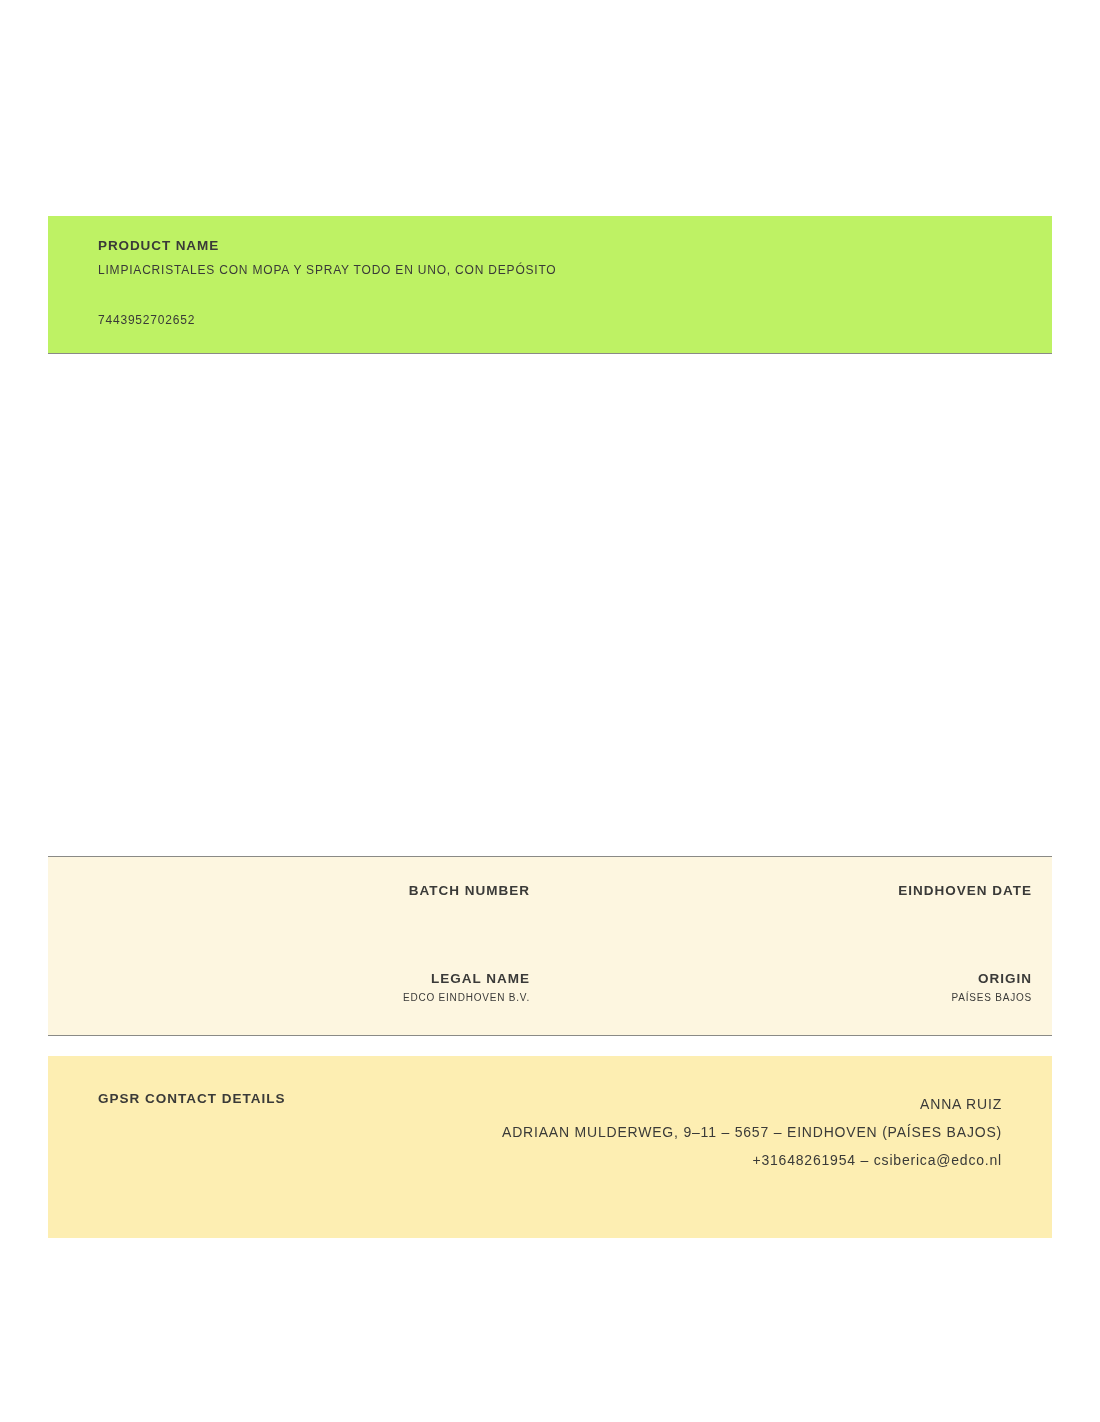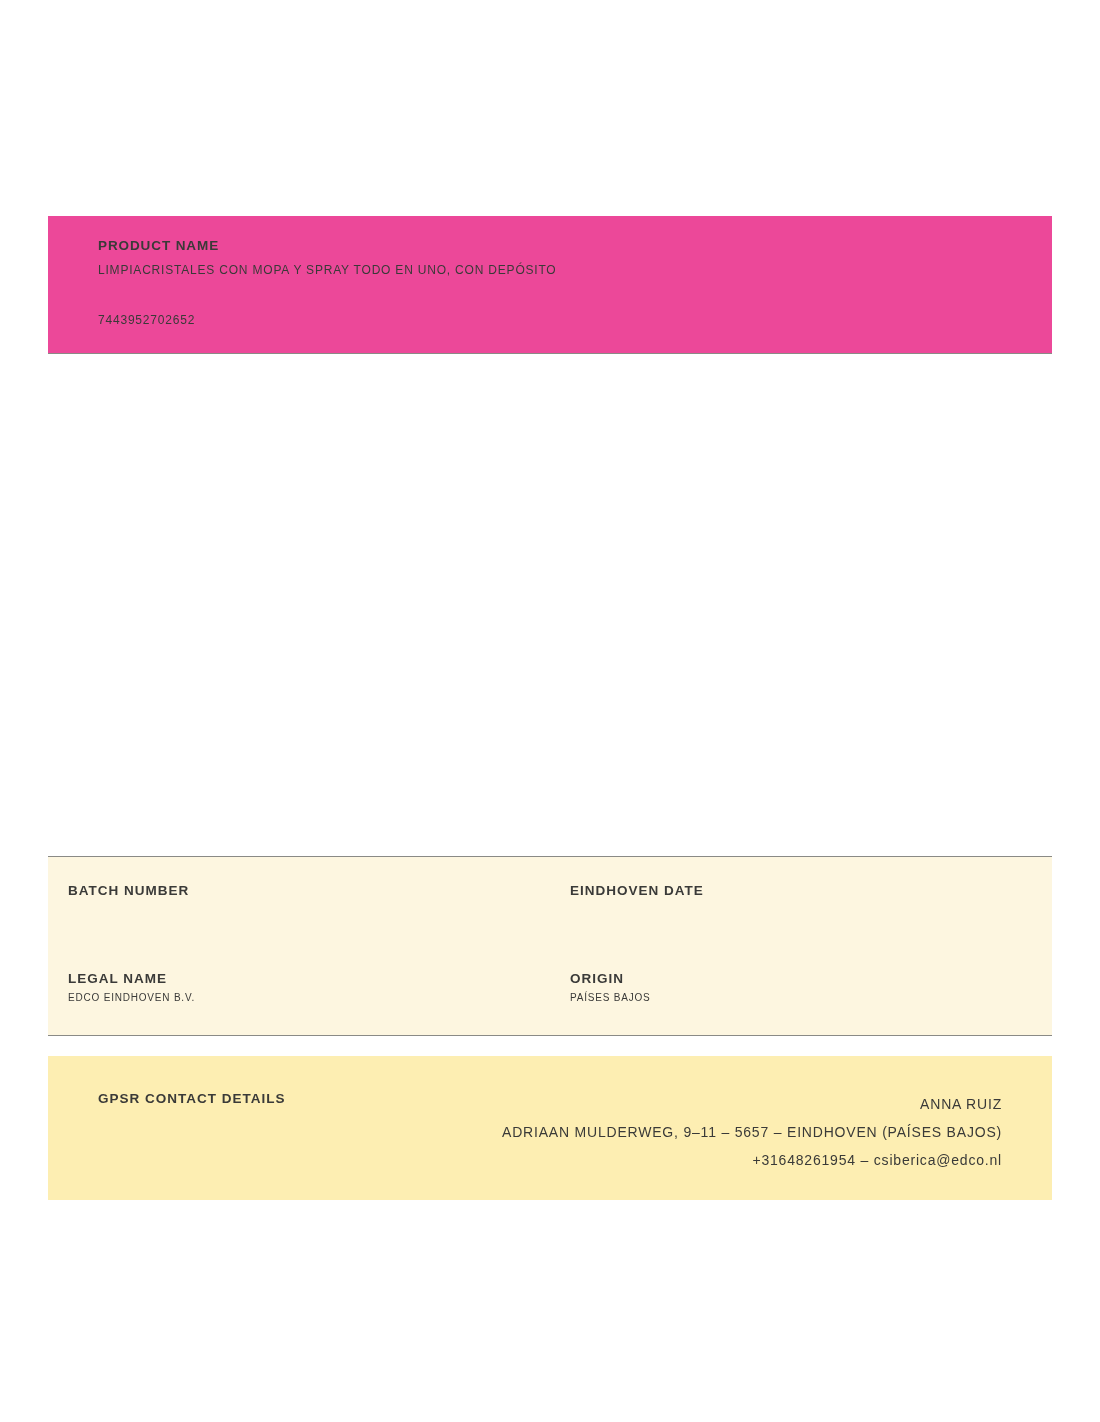--- a/index.html
+++ b/index.html
@@ -21,21 +21,21 @@
     width: 1100px;
     height: 1422px;
   }
 
   
   .product-block {
     position: absolute;
     left: 48px;
     top: 216px;
     width: 1004px;
-    background: #ec4899;
+    background: #bef264;
     border-bottom: 1px solid #8a8a86;
     box-sizing: border-box;
     padding: 22px 50px 26px 50px;
   }
   .field-label {
     font-size: 13.5px;
     font-weight: bold;
     letter-spacing: 0.9px;
     color: #3a3a38;
     margin: 0 0 10px 0;
@@ -71,21 +71,21 @@
     border-bottom: 1px solid #8a8a86;
     box-sizing: border-box;
     padding: 26px 0 26px 0;
   }
   .two-col {
     display: flex;
     width: 100%;
   }
   .col {
     width: 50%;
-    text-align: left;
+    text-align: right;
     box-sizing: border-box;
     padding: 0 20px;
   }
   .col-head {
     font-size: 13.5px;
     font-weight: bold;
     letter-spacing: 1.0px;
     color: #3a3a38;
     margin: 0;
   }
@@ -99,21 +99,21 @@
   .row-gap {
     height: 50px;
   }
 
   
   .gpsr-block {
     position: absolute;
     left: 48px;
     top: 1056px;
     width: 1004px;
-    height: 144px;
+    height: 182px;
     background: #fdeeb2;
     box-sizing: border-box;
     padding: 34px 0 0 0;
   }
   .gpsr-inner {
     display: flex;
     justify-content: space-between;
     align-items: flex-start;
     padding: 0 50px;
   }

